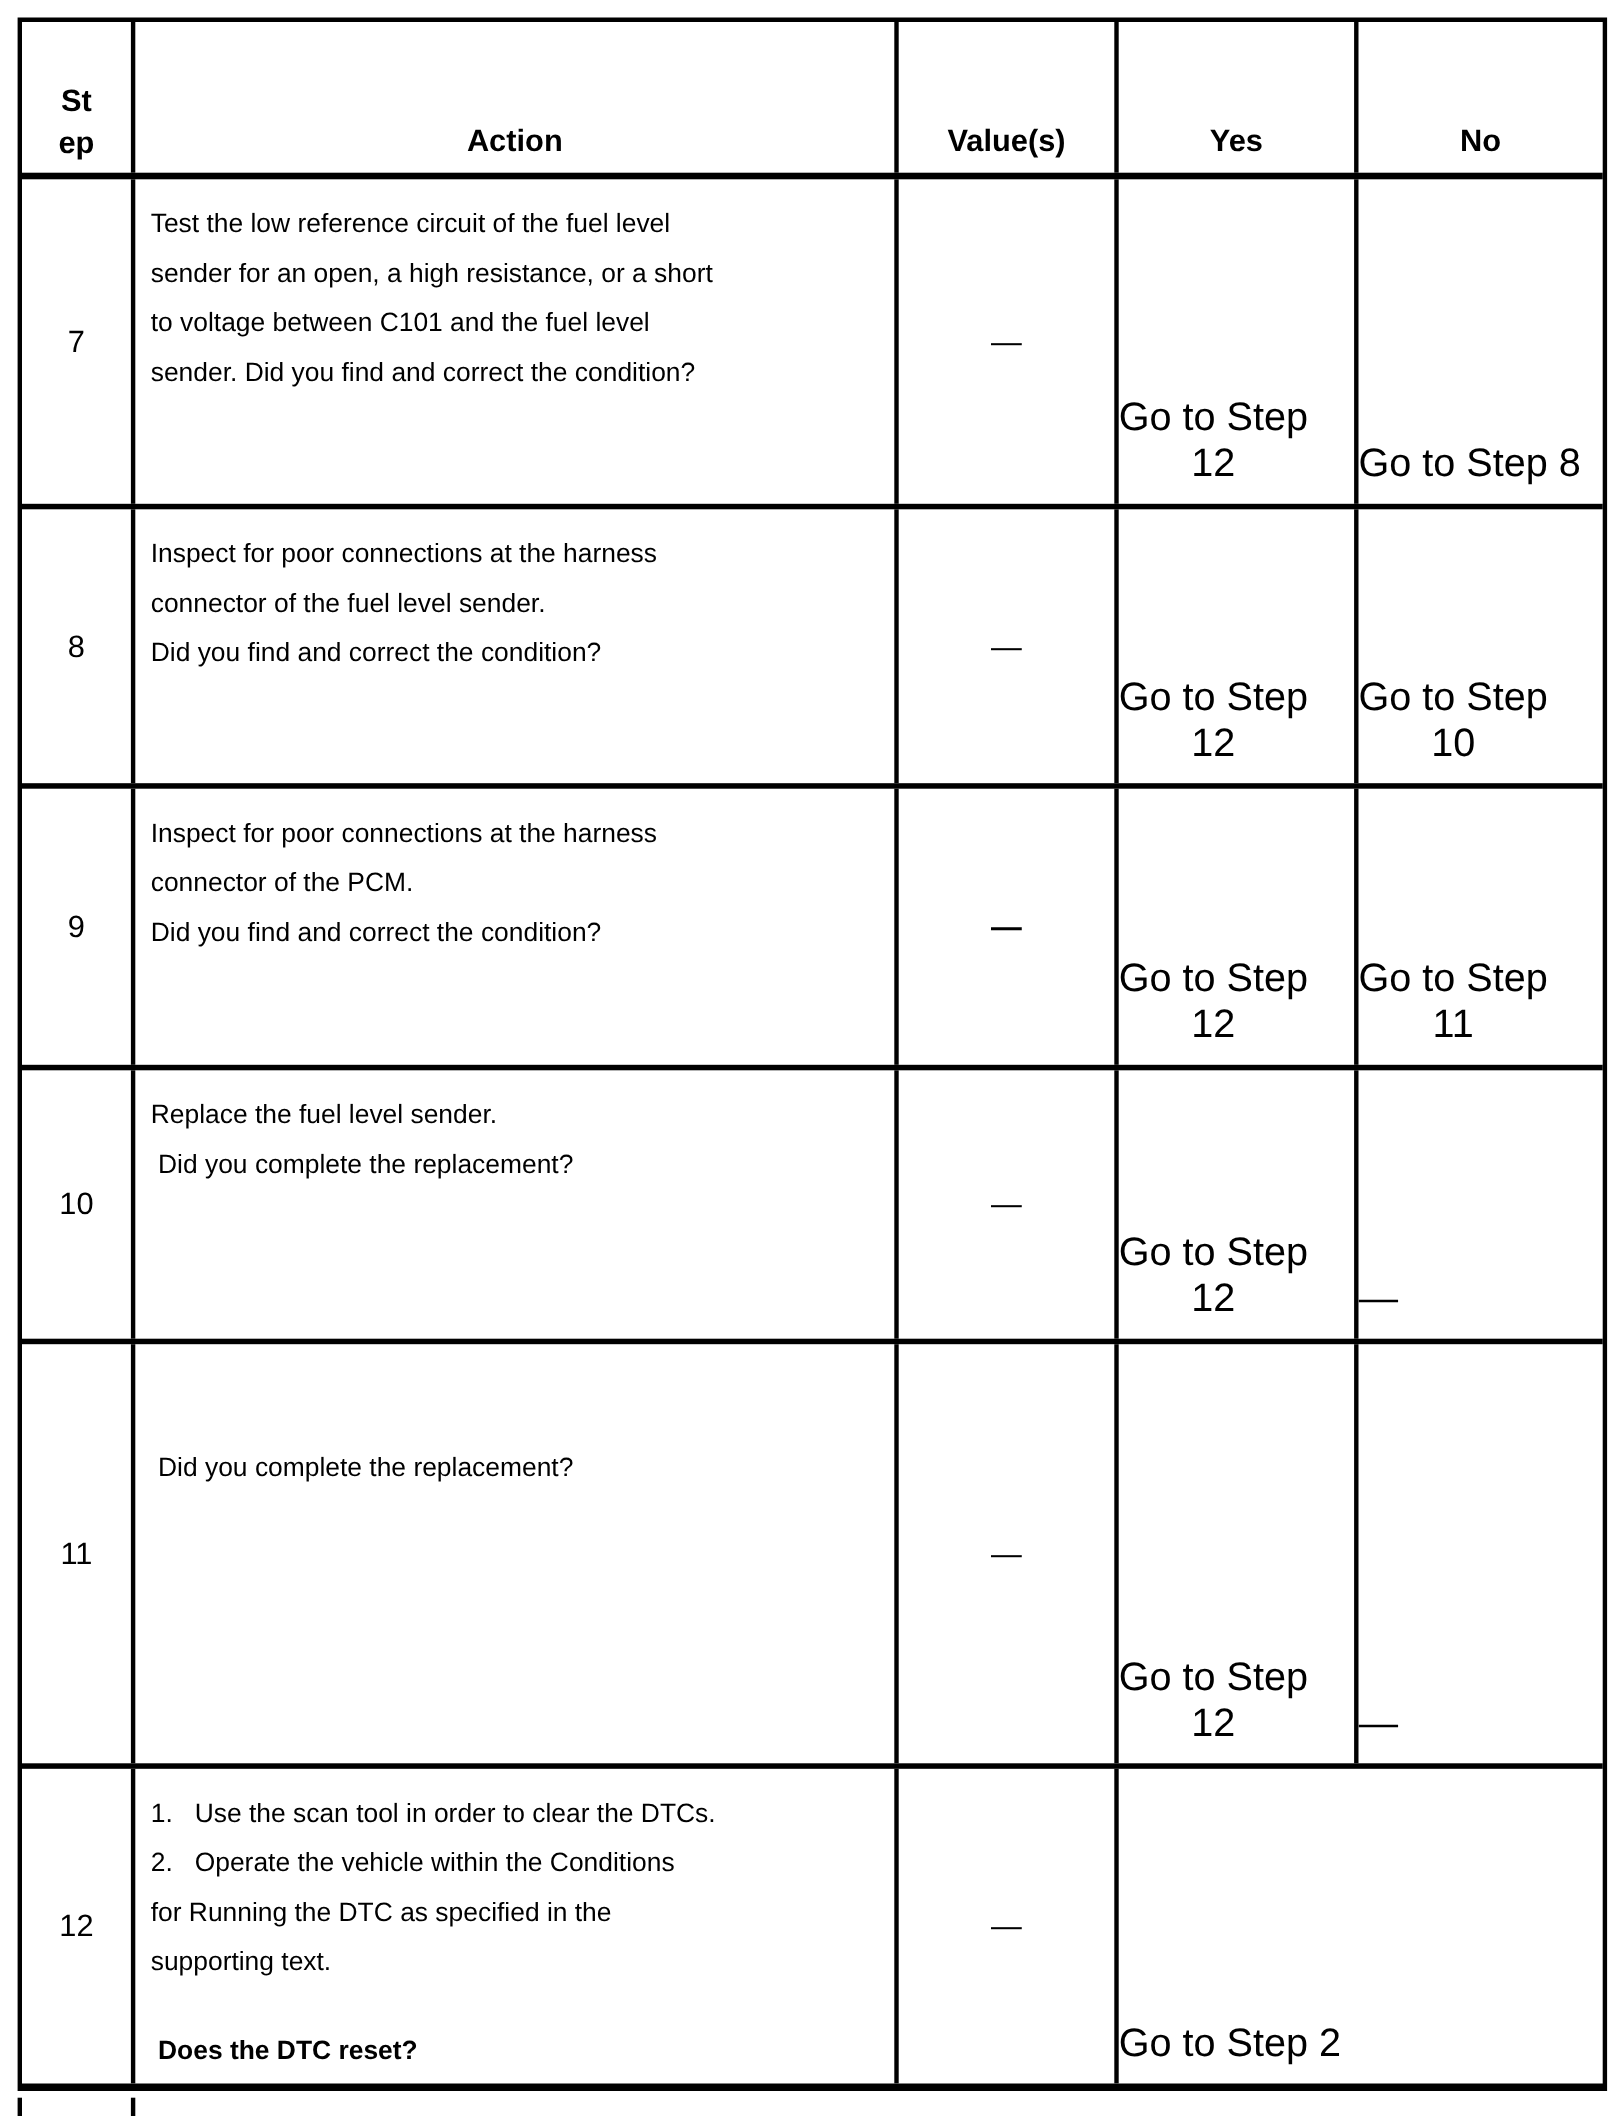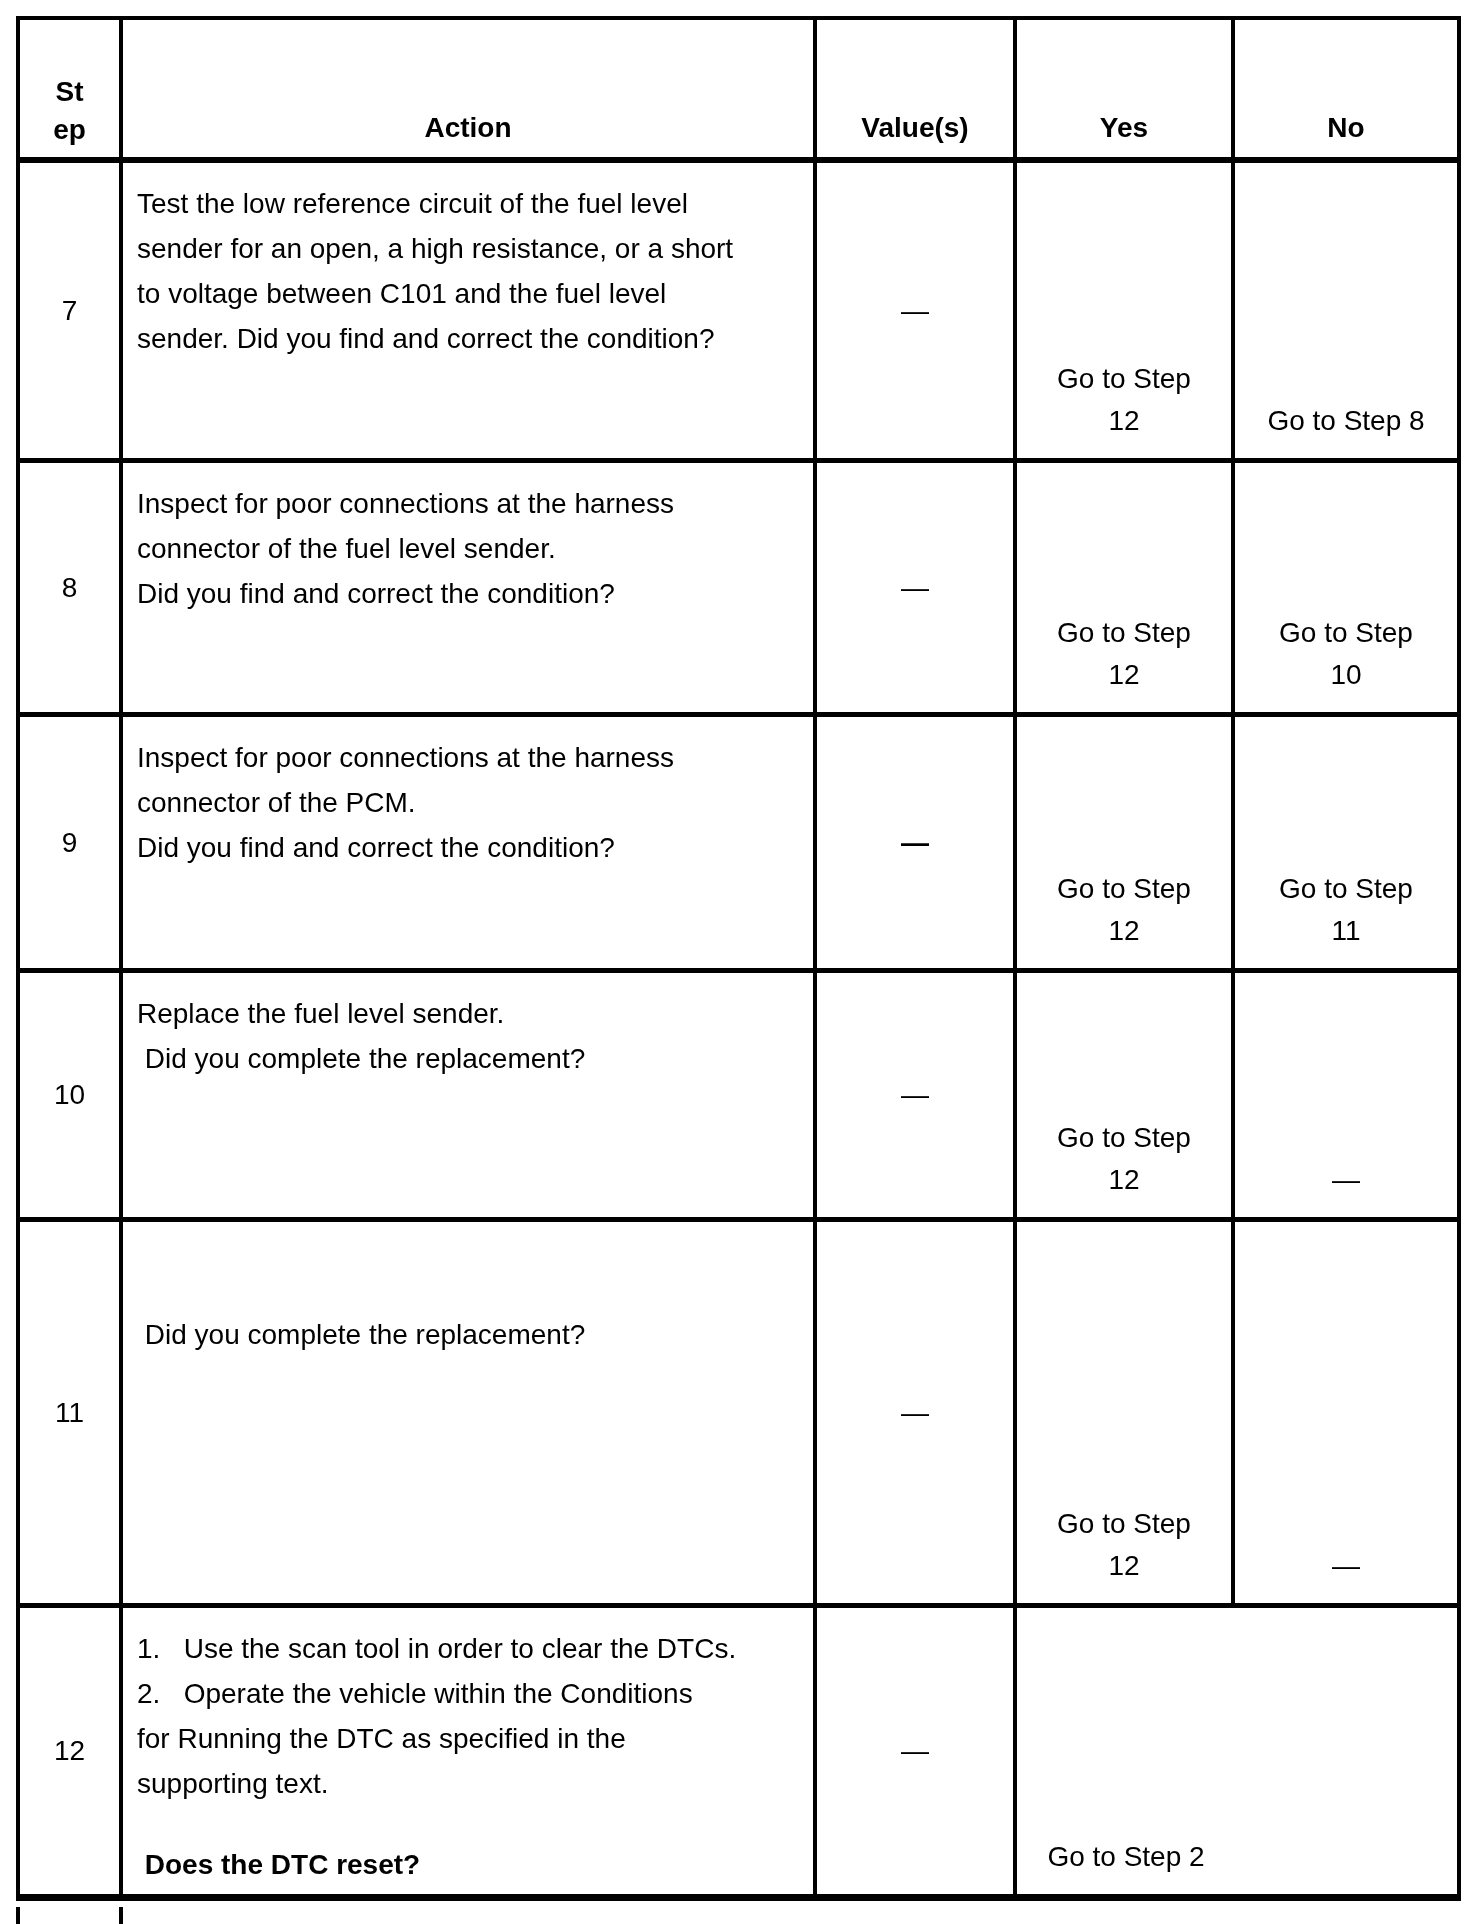--- a/index.html
+++ b/index.html
@@ -65,21 +65,21 @@
   .cell-step {
     display: flex;
     align-items: center;
     justify-content: center;
     font-size: 28px;
   }
 
   
   .cell-action {
     padding: 18px 8px 0 14px;
-    font-size: 28px;
+    font-size: 24px;
     line-height: 45px;
   }
   .cell-action .bold-block {
     font-weight: bold;
     line-height: 42px;
   }
   .question.gap-lg { margin-top: 72px; }
   .question.gap-sm { margin-top: 36px; font-weight: bold; }
 
   
@@ -89,23 +89,23 @@
     justify-content: center;
     font-size: 28px;
   }
   .cell-value.bold-dash { font-weight: bold; }
 
   
   .cell-yes, .cell-no {
     display: flex;
     flex-direction: column;
     justify-content: flex-end;
-    align-items: center;
+    align-items: flex-start;
     text-align: center;
-    font-size: 28px;
+    font-size: 36px;
     line-height: 42px;
     padding-bottom: 16px;
   }
 
   
   .bottom-stub {
     position: absolute;
     left: 16px;
     top: 1907px;
     width: 107px;

